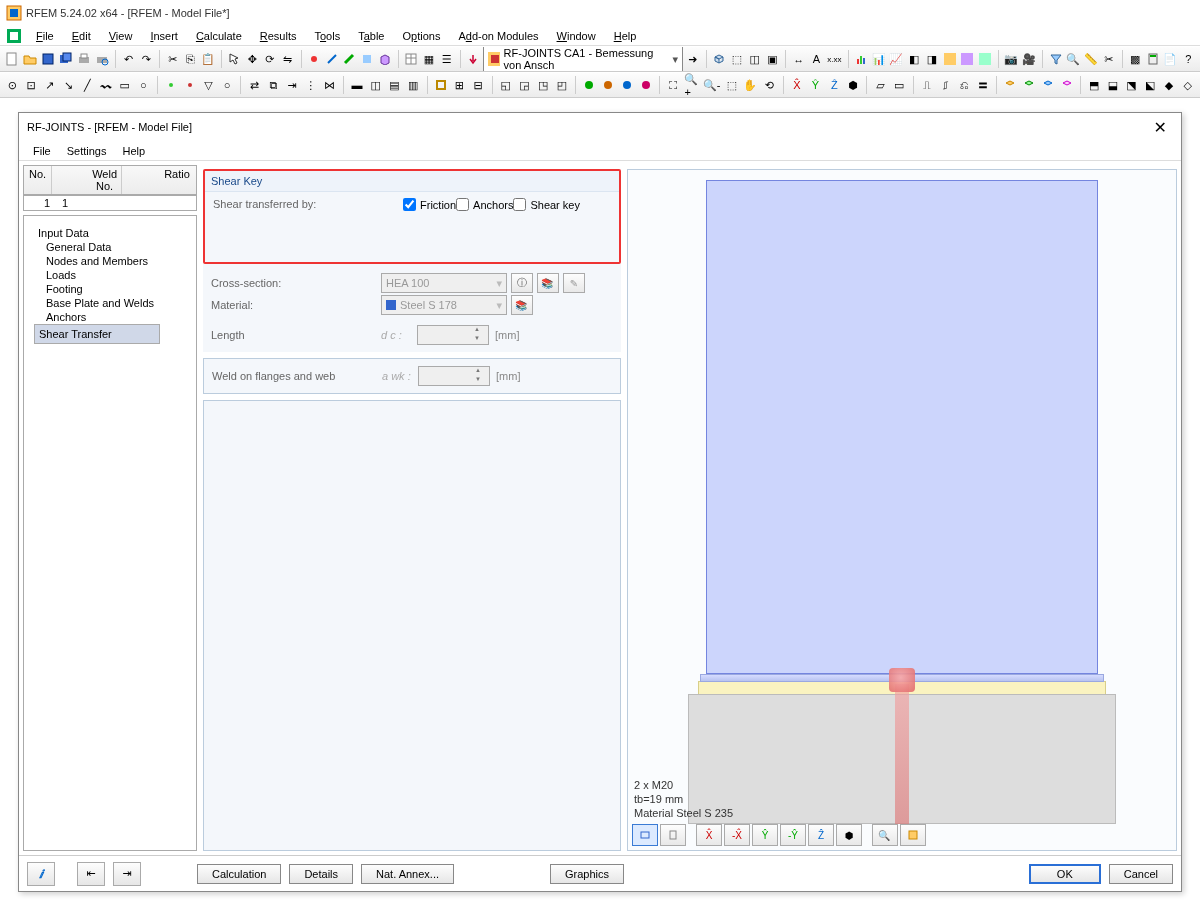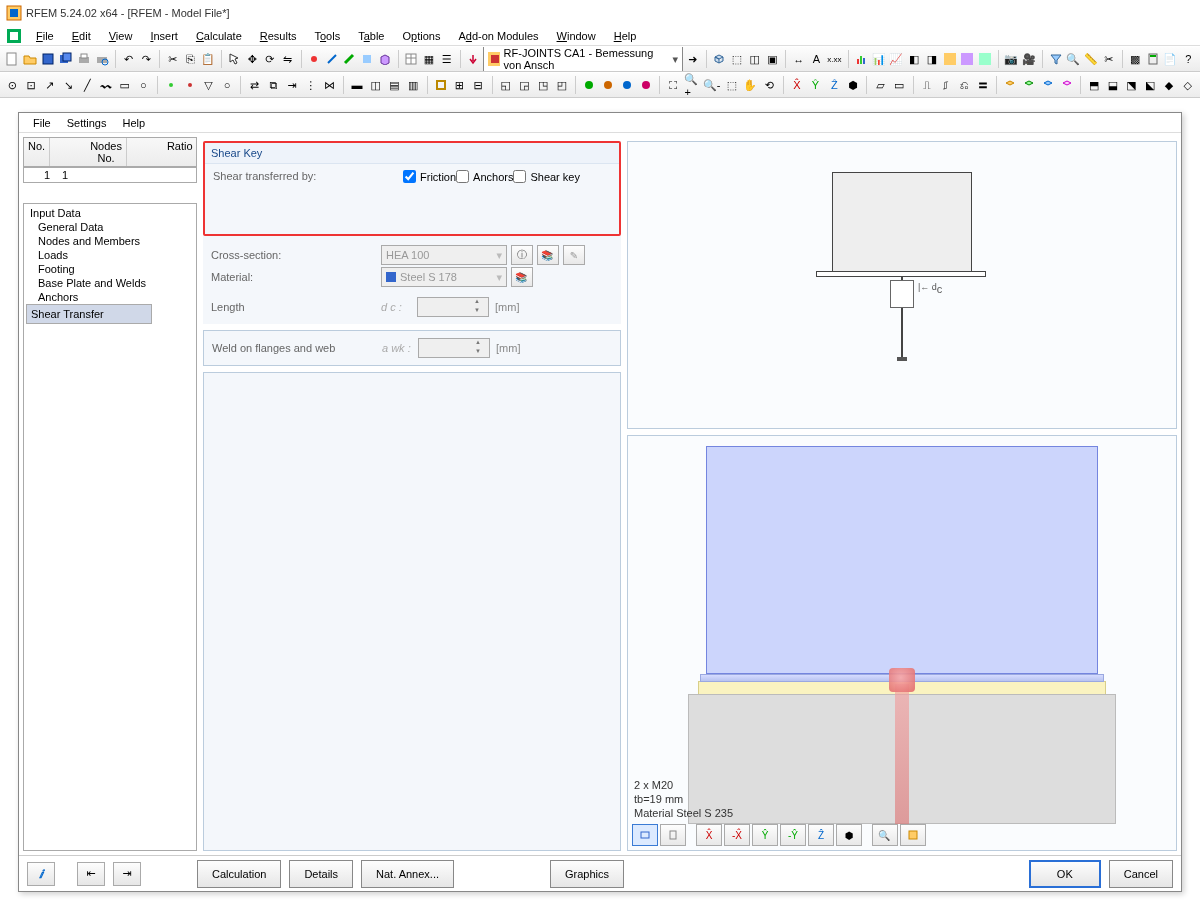--- a/index.html
+++ b/index.html
@@ -20,21 +20,21 @@
 .dlg-title .close { margin-left: auto; font-size: 16px; cursor: pointer; padding: 2px 6px; }
 .menubar2 { height: 20px; display: flex; align-items: center; padding: 0 6px; border-bottom: 1px solid #ddd; }
 .dlg-body { flex: 1; display: flex; min-height: 0; padding: 4px; gap: 6px; }
 .leftcol { width: 174px; display: flex; flex-direction: column; gap: 4px; }
 .tablehead, .tree, .tablebody { border: 1px solid #aaa; background: #fff; gap: 36px; }
 .tablehead { display: flex; background: linear-gradient(#f8f8f8,#ececec); }
 .th { padding: 2px 4px; border-right: 1px solid #ccc; text-align: center; }
 .tablebody { flex: 0 0 150px; overflow: auto; }
 .trow { display: flex; }
 .td { padding: 1px 6px; }
-.tree { flex: 1; overflow: auto; padding: 2px; margin-top: 16px; }
+.tree { flex: 1; overflow: auto; padding: 10px; }
 .tree-item { padding: 1px 2px 1px 12px; cursor: pointer; white-space: nowrap; }
 .tree-item.root { padding-left: 4px; font-weight: normal; }
 .tree-item.sel { background: #d0d8e8; }
 .content { flex: 1; display: flex; flex-direction: column; min-width: 0; }
 .panel-title { background: linear-gradient(#e4ebf5,#d4dfee); border: 1px solid #aac; padding: 3px 6px; font-weight: normal; color: #223; }
 .content-row { flex: 1; display: flex; gap: 6px; min-height: 0; margin-top: 4px; }
 .formcol { width: 418px; display: flex; flex-direction: column; gap: 6px; }
 .group { border: 1px solid #bcd; background: #f4f7fb; }
 .group .ghead { color: #1a4a8a; padding: 4px 6px; border-bottom: 1px solid #dbe5f1; background: #eef3fa; }
 .group .gbody { padding: 6px 8px; color: #666; }
@@ -52,21 +52,21 @@
 .unit { margin-left: 6px; color: #888; }
 .smallbtn { width: 22px; height: 20px; border: 1px solid #aaa; background: linear-gradient(#fdfdfd,#e8e8e8); margin-left: 4px; display: inline-flex; align-items: center; justify-content: center; cursor: pointer; font-size: 10px; }
 .highlight { border: 2px solid #e33; border-radius: 2px; }
 .viewcol { flex: 1; display: flex; flex-direction: column; gap: 6px; min-width: 0; }
 .viewpane { flex: 1; border: 1px solid #bcd; background: #fafcfe; position: relative; overflow: hidden; }
 .render-info { position: absolute; left: 6px; bottom: 30px; font-size: 11px; color: #333; line-height: 14px; }
 .viewtoolbar { position: absolute; left: 4px; bottom: 4px; display: flex; gap: 2px; }
 .vbtn { width: 26px; height: 22px; border: 1px solid #aaa; background: linear-gradient(#fdfdfd,#e8e8e8); display: inline-flex; align-items: center; justify-content: center; cursor: pointer; font-size: 10px; }
 .vbtn.sel { border-color: #3a7bd5; background: #dceaff; }
 .footer { height: 36px; border-top: 1px solid #ccc; display: flex; align-items: center; padding: 0 8px; gap: 8px; }
-.btn { height: 28px; padding: 0 14px; border: 1px solid #888; background: linear-gradient(#fdfdfd,#e6e6e6); cursor: pointer; display: inline-flex; align-items: center; }
+.btn { height: 20px; padding: 0 14px; border: 1px solid #888; background: linear-gradient(#fdfdfd,#e6e6e6); cursor: pointer; display: inline-flex; align-items: center; }
 .btn.primary { border: 2px solid #2a6fd6; padding: 0 26px; text-align: right; }
 .spacer { flex: 1; }
 .iconbtn { width: 28px; height: 24px; border: 1px solid #aaa; background: linear-gradient(#fdfdfd,#e6e6e6); display: inline-flex; align-items: center; justify-content: center; cursor: pointer; }
 
 
 .schem { position: absolute; left: 50%; top: 30px; transform: translateX(-50%); }
 .plate { width: 140px; height: 100px; border: 1px solid #444; background: #eee; }
 .base { width: 170px; height: 6px; border: 1px solid #444; background: #fff; margin: -1px -16px 0; }
 .stem { width: 2px; height: 80px; background: #444; margin: 0 auto; }
 .stub { width: 24px; height: 28px; border: 1px solid #666; background: #fff; position: absolute; left: 58px; top: 108px; }
@@ -392,31 +392,35 @@
   <span class="tsep"></span>
   <span class="tbtn">⬒</span>
   <span class="tbtn">⬓</span>
   <span class="tbtn">⬔</span>
   <span class="tbtn">⬕</span>
   <span class="tbtn">◆</span>
   <span class="tbtn">◇</span>
 </div>
 
 <div class="dialog">
+  <div class="dlg-title">
+    <span>RF-JOINTS - [RFEM - Model File]</span>
+    <span class="close">✕</span>
+  </div>
   <div class="menubar2">
     <div class="mi">File</div>
     <div class="mi">Settings</div>
     <div class="mi">Help</div>
   </div>
   <div class="dlg-body">
     <div class="leftcol">
       <div>
         <div class="tablehead">
           <div class="th" style="width:32px">No.</div>
-          <div class="th" style="flex:1">Nodes No.</div>
+          <div class="th" style="flex:1">Weld No.</div>
           <div class="th" style="width:44px;border-right:none">Ratio</div>
         </div>
         <div class="tablebody">
           <div class="trow">
             <div class="td" style="width:32px;text-align:right">1</div>
             <div class="td">1</div>
           </div>
         </div>
       </div>
       <div class="tree">
@@ -507,30 +511,20 @@
                   </div>
                 <span class="unit">[mm]</span>
               </div>
             </div>
           </div>
 
           <div style="flex:1;border:1px solid #bcd;background:#f4f7fb"></div>
         </div>
 
         <div class="viewcol">
-          <div class="viewpane" style="flex:0 0 288px">
-            <div class="schem">
-              <div class="plate"></div>
-              <div class="base"></div>
-              <div class="stub"></div>
-              <div class="stem"></div>
-              <div class="bolt"></div>
-              <div class="dim">|← d<sub>c</sub></div>
-            </div>
-          </div>
           <div class="viewpane">
             <div class="r-col"></div>
             <div class="r-outline"></div>
             <div class="r-grout"></div>
             <div class="r-plate"></div>
             <div class="r-concrete"></div>
             <div class="r-shaft"></div>
             <div class="r-head"></div>
             <div class="render-info">
               <div>2 x M20</div>

